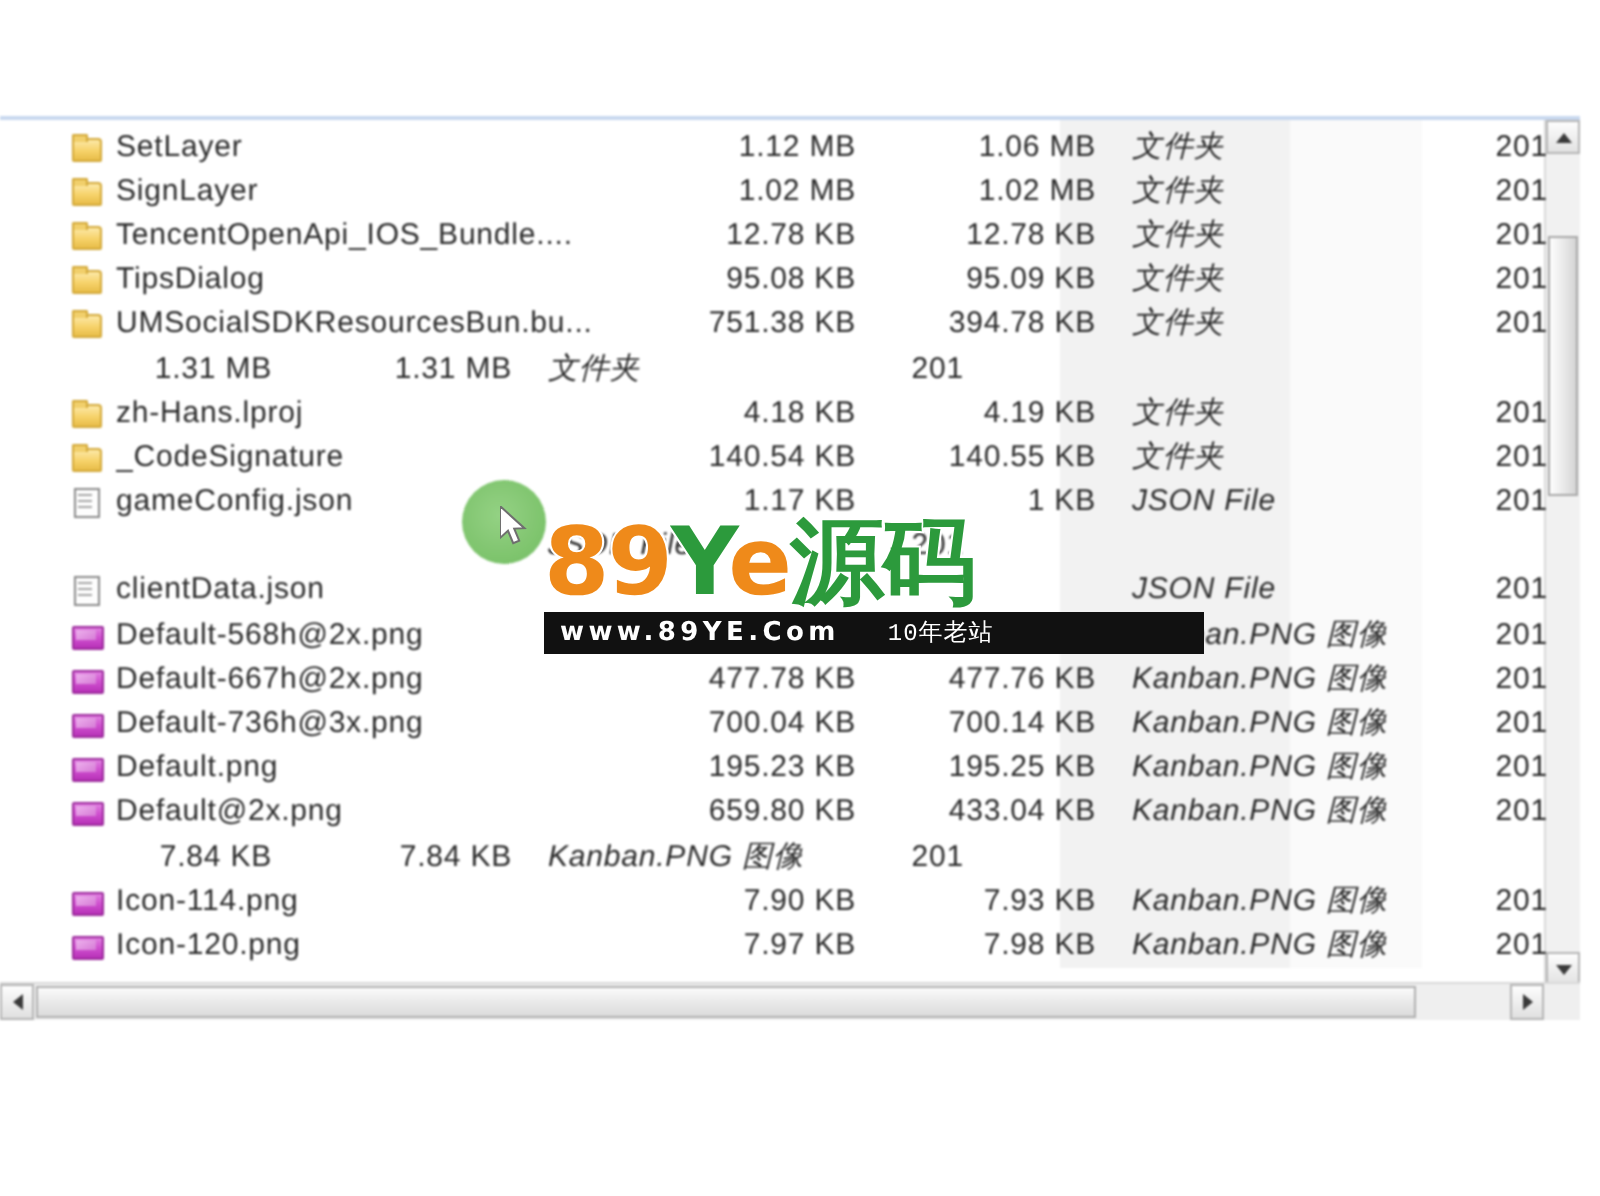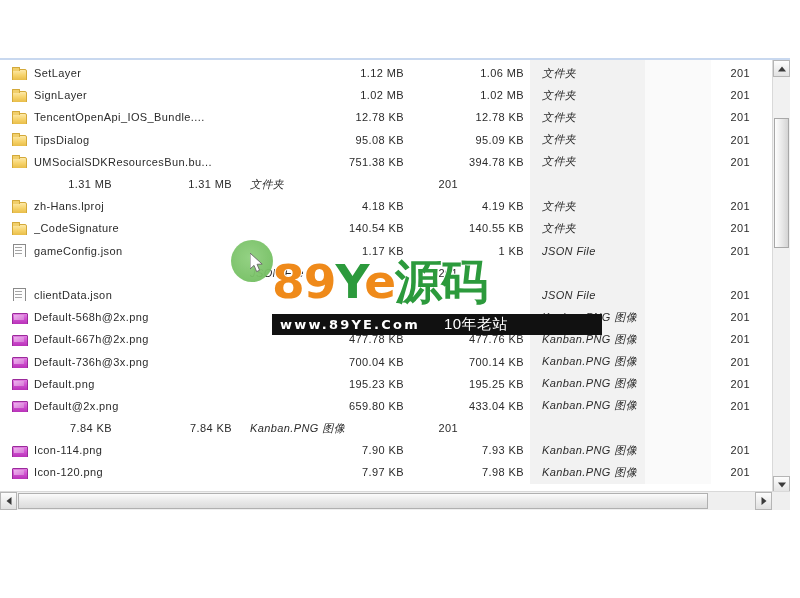--- a/index.html
+++ b/index.html
@@ -36,24 +36,25 @@
     left: 0; top: 2px;
     width: 758px;
     height: 424px;
   }
 
   .row {
     position: relative;
     display: flex;
     align-items: center;
     height: 22.2px;
-    font-size: 11px;
+    font-size: 15px;
     color: #2b2b2b;
     letter-spacing: 0.4px;
     white-space: nowrap;
+    padding-left: 24px;
   }
 
   .c-name {
     flex: 0 0 292px;
     display: flex;
     align-items: center;
     padding-left: 12px;
     overflow: hidden;
   }
   .c-size1 { flex: 0 0 118px; text-align: right; padding-right: 6px; }
@@ -252,41 +253,41 @@
     font-size: 47px;
     font-weight: bold;
     line-height: 47px;
     letter-spacing: -1px;
     white-space: nowrap;
     font-family: "DejaVu Sans", sans-serif;
   }
   .wm-o { color: #ef8a1a; -webkit-text-stroke: 2px #ffffff; paint-order: stroke fill; }
   .wm-g { color: #2c9a3c; -webkit-text-stroke: 2px #ffffff; paint-order: stroke fill; }
   #wm-bar {
-    margin-top: 9px;
+    margin-top: 1px;
     background: #111111;
     height: 21px;
     width: 330px;
     display: flex;
     align-items: center;
   }
   #wm-url {
     color: #ffffff;
     font-size: 13px;
     font-weight: bold;
     letter-spacing: 2.2px;
     padding-left: 8px;
     font-family: "DejaVu Sans", sans-serif;
   }
   #wm-sub {
     color: #ffffff;
-    font-size: 15px;
+    font-size: 12px;
     padding-left: 24px;
     letter-spacing: 0.5px;
-    font-family: Liberation Sans, sans-serif;
+    font-family: Liberation Mono, monospace;
   }
 </style>
 </head>
 <body>
 
 <div id="root">
 
   <div id="explorer">
 
     <div class="band"></div>

